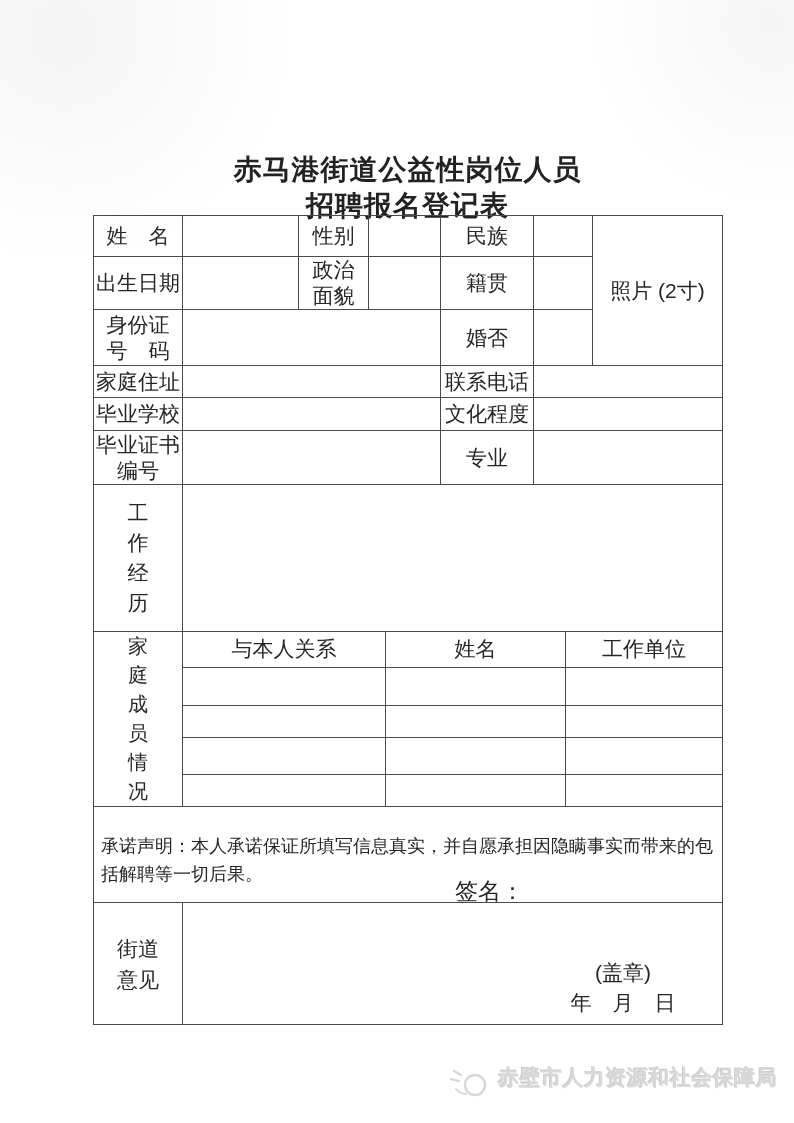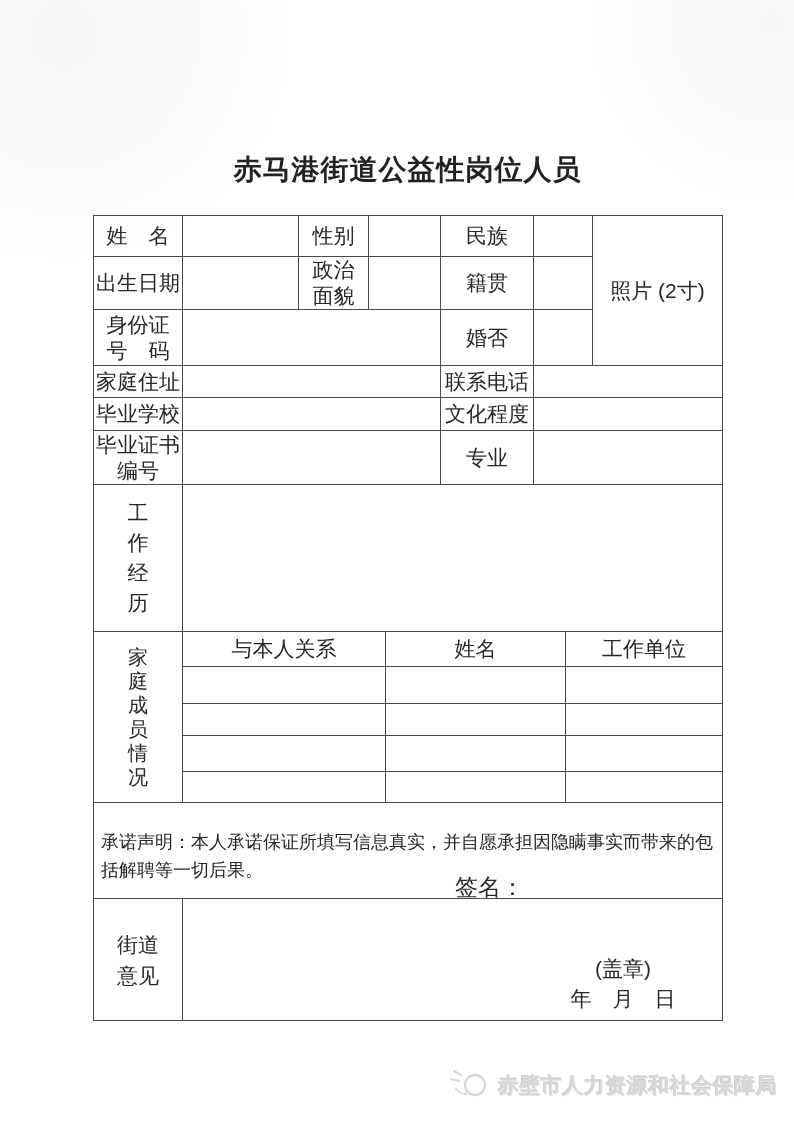--- a/index.html
+++ b/index.html
@@ -37,44 +37,45 @@
   tr.f2 td { height:31px; }
   tr.f3 td { height:35px; }
   tr.f4 td { height:30px; }
   tr.rp td { height:95px;font-family:Liberation Serif, serif; }
   tr.ro td { height:121px; }
   .pre { white-space:pre-line; line-height:26px; }
   td.photo { font-size:21px; white-space:nowrap; }
   .vert { width:1.25em; margin:13px auto; word-break:break-all;
     line-height:30px; text-align:center; }
   .vert6 { width:1.25em; margin:0 auto; word-break:break-all;
-    line-height:24px; font-size:20px; text-align:center; }
+    line-height:29px; font-size:20px; text-align:center; }
   .vert2 { width:2.3em; margin:0 auto; word-break:break-all;
     line-height:31px; text-align:center; }
   td.promise-cell { text-align:left; vertical-align:top; }
   .promise-wrap { position:relative; padding:25px 6px 8px 7px;
     font-size:18px; line-height:28px; text-align:left; height:62px; }
   .sign { position:absolute; left:361px; top:57px; font-size:23px;margin-top:14px; }
   td.op-cell { position:relative; }
   .stamp-block { position:absolute; left:340px; top:55px; width:200px;
     text-align:center; font-size:21px; line-height:30px; }
   .footer { position:absolute; left:448px; top:1064px; display:flex;
-    align-items:flex-end; gap:6px; }
+    align-items:flex-start; gap:6px; }
   .footer-text { font-size:21px; font-weight:bold; letter-spacing:0.5px;
     color:#d9d9d9;
     text-shadow:-1px -1px 0 #cccccc, 1px 1px 1px #ffffff; }
   .logo { flex:0 0 auto; }
 </style>
 </head>
 <body>
 
 <div class="page">
 
   <div class="title">
     <div>赤马港街道公益性岗位人员</div>
+    <div>招聘报名登记表</div>
   </div>
 
   <table class="form">
     <colgroup>
       <col style="width:89px">
         <col style="width:116px">
         <col style="width:70px">
       <col style="width:17px">
         <col style="width:55px">
         <col style="width:93px">

